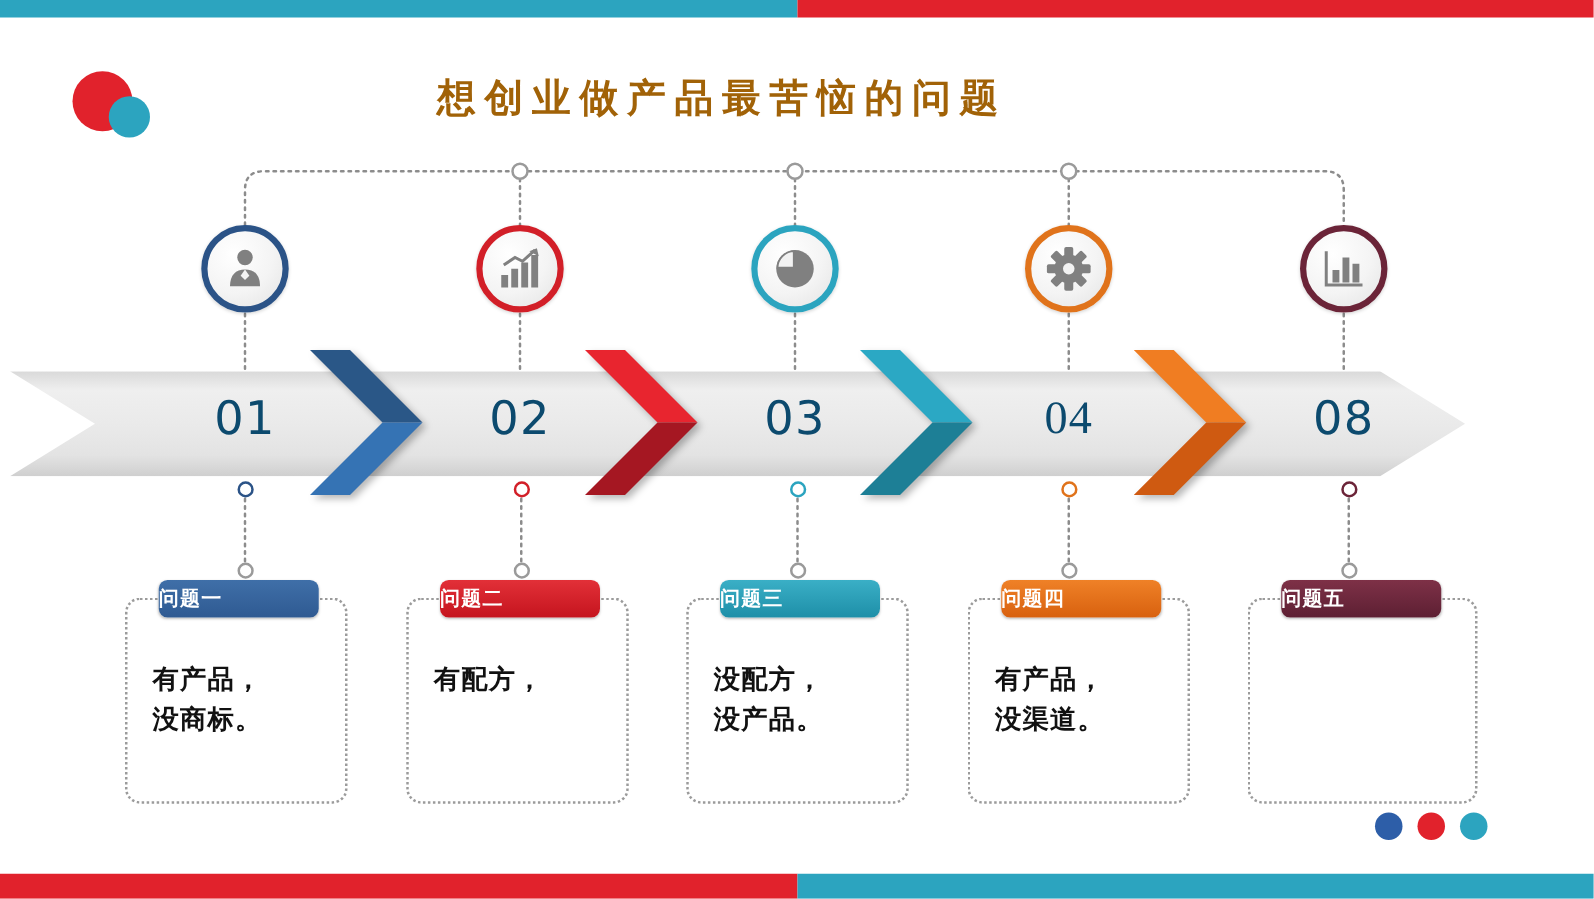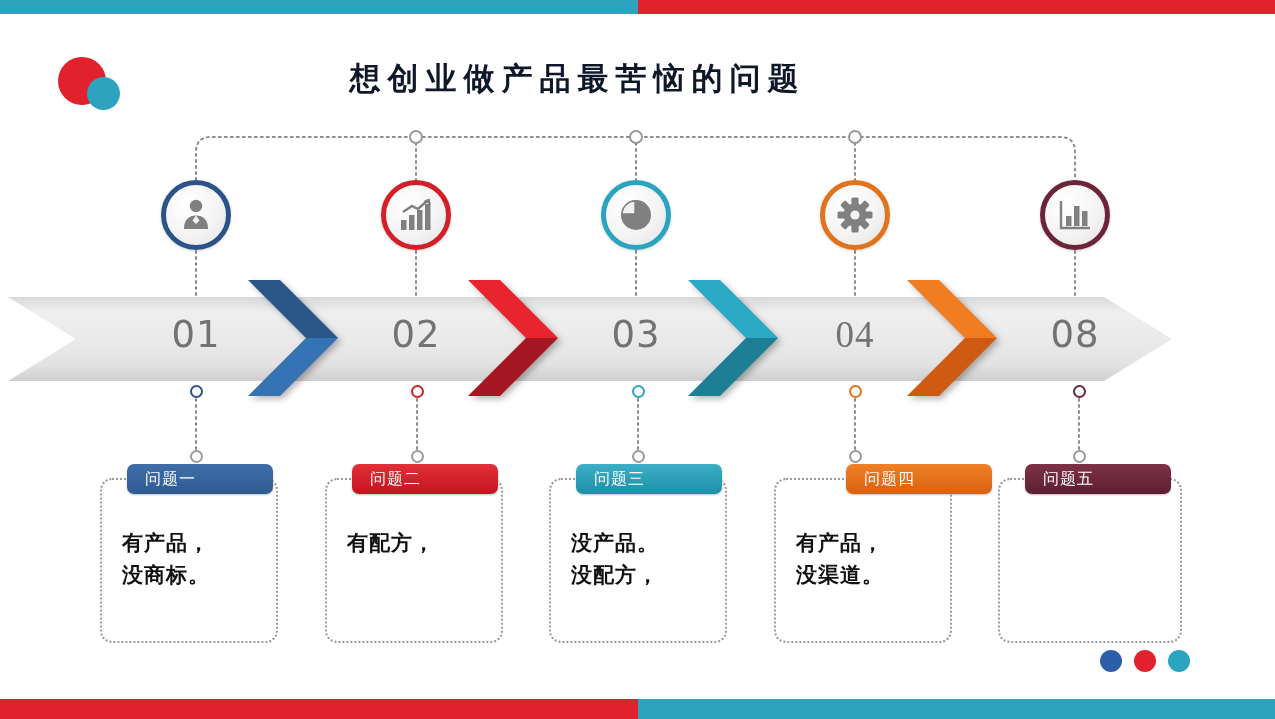--- a/index.html
+++ b/index.html
@@ -58,21 +58,21 @@
   }
 
   
   .title {
     position: absolute;
     left: 0; top: 58px;
     width: 1155px;
     text-align: center;
     font-size: 31px;
     font-weight: bold;
-    color: #0f172a;
+    color: #a16207;
     letter-spacing: 7px;
     white-space: nowrap;
   }
 
   
   .rail {
     position: absolute;
     left: 0; top: 0;
     width: 1275px; height: 719px;
     pointer-events: none;
@@ -101,21 +101,21 @@
     background: linear-gradient(to bottom, #d9d9d9 0%, #efefef 18%, #eaeaea 50%, #e3e3e3 80%, #cfcfcf 100%);
     clip-path: polygon(0 0, 1096px 0, 1164px 42px, 1096px 84px, 0 84px, 68px 42px);
     filter: drop-shadow(0 2px 2px rgba(0,0,0,0.30));
   }
   .banner-num {
     position: absolute;
     top: 313px;
     width: 120px;
     text-align: center;
     font-size: 37px;
-    color: #737373;
+    color: #0c4a6e;
     font-family: "DejaVu Sans", "Liberation Sans", sans-serif;
     letter-spacing: 1px;
   }
 
   
   .chev {
     position: absolute;
     width: 118px; height: 118px;
     filter: drop-shadow(3px 3px 3px rgba(0,0,0,0.28));
   }
@@ -135,28 +135,27 @@
     position: absolute;
     width: 178px; height: 165px;
     border: 2px dotted #9b9b9b;
     border-radius: 12px;
     background: #ffffff;
     box-sizing: border-box;
   }
   .card-tab {
     position: absolute;
     top: -16px; left: 25px;
-    width: 146px; height: 30px;
+    width: 128px; height: 30px;
     border-radius: 7px;
     color: #ffffff;
     font-size: 16px;
-    font-weight: normal;
+    font-weight: bold;
     display: flex;
     align-items: center;
-    padding-left: 18px;
     box-sizing: border-box;
     box-shadow: 0 1px 2px rgba(0,0,0,0.25);
     letter-spacing: 1px;
   }
   .card-body {
     position: absolute;
     top: 48px; left: 0;
     width: 100%;
     padding: 0 20px;
     box-sizing: border-box;
@@ -317,27 +316,27 @@
 <div class="card" style="left:325px; top:478px;">
   <div class="card-tab" id="tab1" style="background: linear-gradient(rgb(226, 48, 56) 0%, rgb(197, 20, 30) 100%);">问题二</div>
   <div class="card-body">
     <div>有配方，</div>
   </div>
 </div>
 
 <div class="card" style="left:549px; top:478px;">
   <div class="card-tab" id="tab2" style="background: linear-gradient(rgb(58, 175, 198) 0%, rgb(30, 143, 168) 100%);">问题三</div>
   <div class="card-body">
+    <div>没配方，</div>
     <div>没产品。</div>
-    <div>没配方，</div>
   </div>
 </div>
 
 <div class="card" style="left:774px; top:478px;">
-  <div class="card-tab" id="tab3" style="background: linear-gradient(rgb(239, 129, 39) 0%, rgb(216, 97, 15) 100%); margin-left: 45px;">问题四</div>
+  <div class="card-tab" id="tab3" style="background: linear-gradient(rgb(239, 129, 39) 0%, rgb(216, 97, 15) 100%);">问题四</div>
   <div class="card-body">
     <div>有产品，</div>
     <div>没渠道。</div>
   </div>
 </div>
 
 <div class="card" style="left:998px; top:478px; width:184px;">
   <div class="card-tab" id="tab4" style="background: linear-gradient(rgb(126, 49, 71) 0%, rgb(93, 31, 51) 100%);">问题五</div>
   <div class="card-body" style="padding:0 14px;">
   </div>

